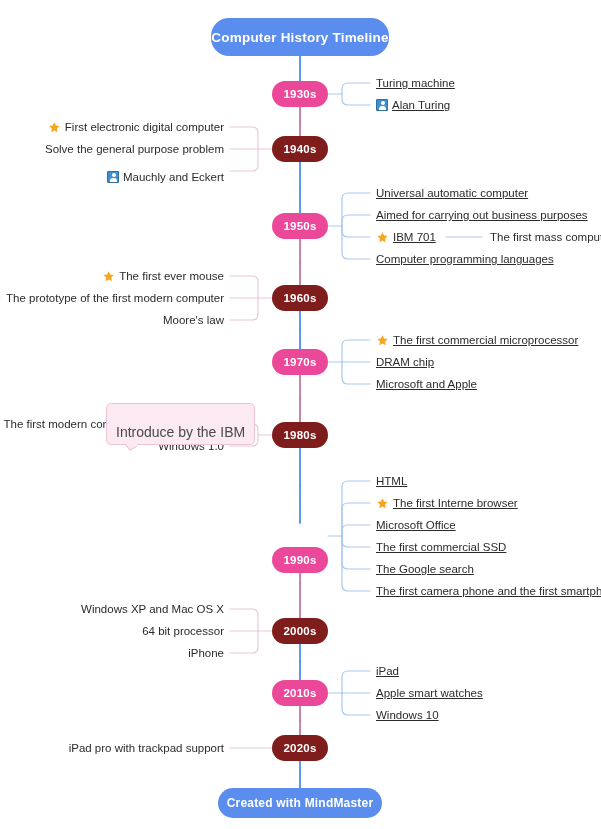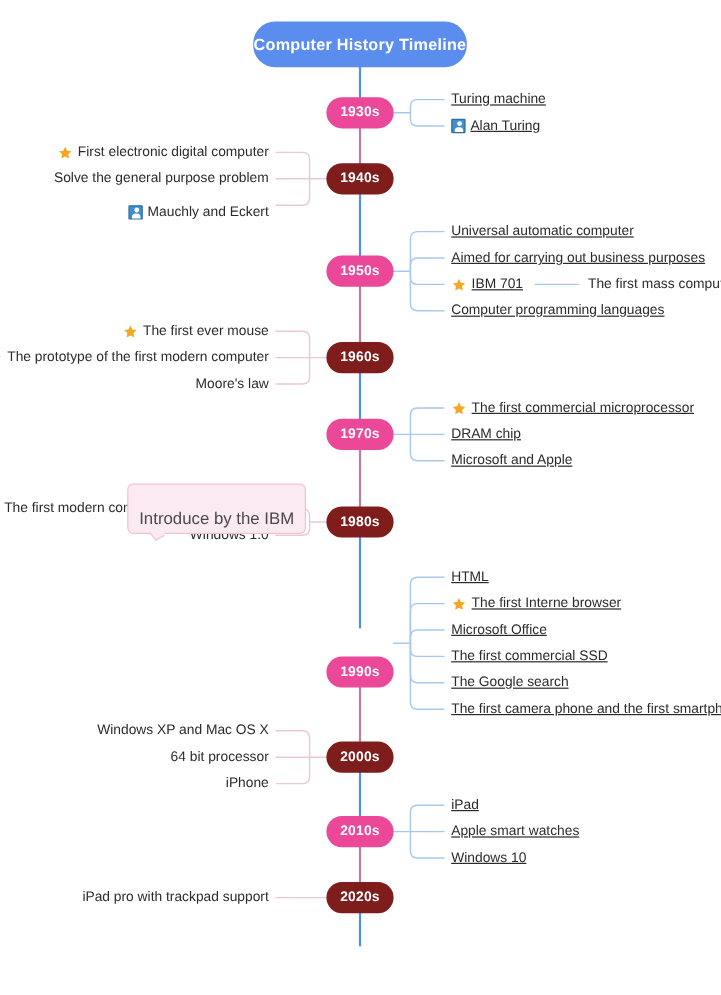--- a/index.html
+++ b/index.html
@@ -343,14 +343,17 @@
       <div class="topic left" style="top: 740px; left: 224px; justify-content: flex-end;">
         <span>iPad pro with trackpad support</span>
       </div>
     </div>
 
   <div id="callout">
     <span>Introduce by the IBM</span>
     <span class="tail"></span>
   </div>
 
+  <div class="capsule" id="footer-node">
+    <span>Created with MindMaster</span>
+  </div>
 
 </div>
 
 </body></html>

